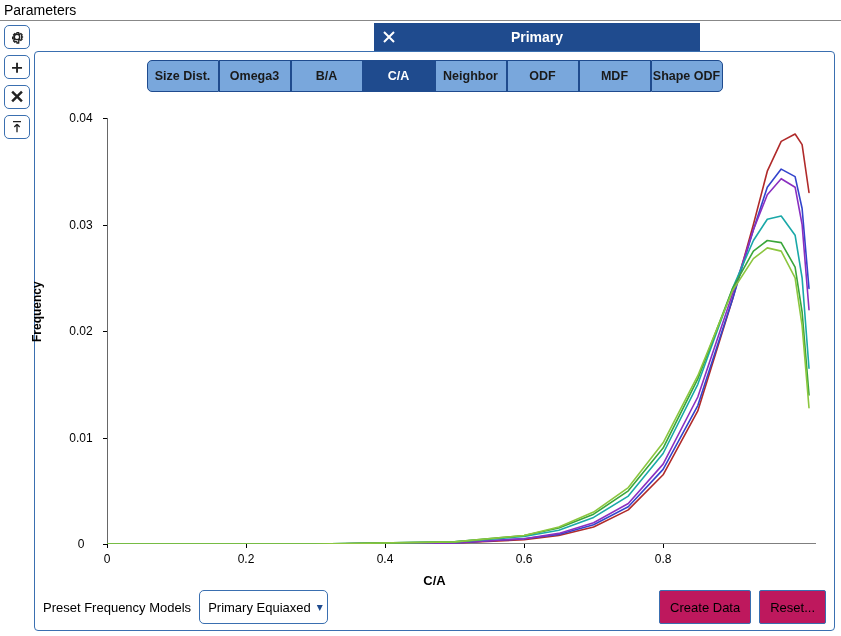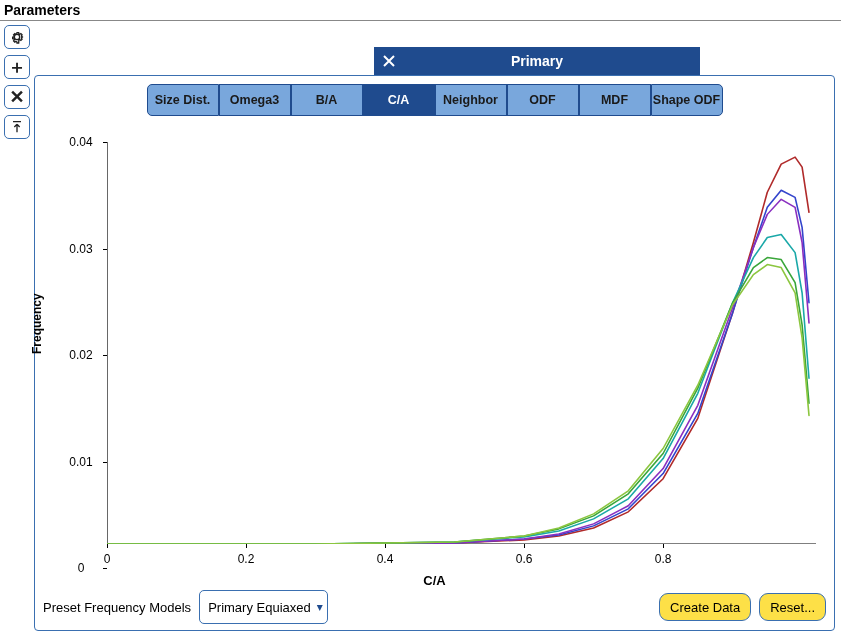--- a/index.html
+++ b/index.html
@@ -5,21 +5,21 @@
   * { box-sizing: border-box; }
   body {
     margin: 0;
     font-family: -apple-system, BlinkMacSystemFont, "Segoe UI", Arial, sans-serif;
     background: #fff;
     width: 841px;
     height: 636px;
     overflow: hidden;
   }
   .panel-header {
-    font-weight: bold;
+    font-weight: normal;
     font-size: 14px;
     padding: 2px 4px;
     border-bottom: 1px solid #888;
   }
   .body-row {
     display: flex;
     height: calc(636px - 22px);
   }
   .side-tools {
     width: 34px;
@@ -41,21 +41,20 @@
     font-size: 16px;
     font-weight: bold;
     color: #222;
     cursor: pointer;
   }
   .tool-btn svg { width: 16px; height: 16px; }
   .main-area {
     flex: 1;
     position: relative;
     padding-right: 6px;
-    margin-top: 24px;
   }
   .primary-tab-bar {
     position: absolute;
     top: 2px;
     left: 340px;
     width: 326px;
     height: 28px;
     background: #1f4b8e;
     display: flex;
     align-items: center;
@@ -196,23 +195,23 @@
     align-items: center;
     padding: 0 4px 0 8px;
     font-size: 13px;
     cursor: pointer;
     gap: 6px;
   }
   .select-caret { color: #1f4b8e; font-size: 12px; }
   .spacer { flex: 1; }
   .btn {
     border: 1.5px solid #3a6fb0;
-    border-radius: 9px;
-    background: #fde047;
-    height: 28px;
+    border-radius: 2px;
+    background: #be185d;
+    height: 34px;
     padding: 0 10px;
     font-size: 13px;
     display: flex;
     align-items: center;
     cursor: pointer;
   }
 </style>
 </head>
 <body>
 

